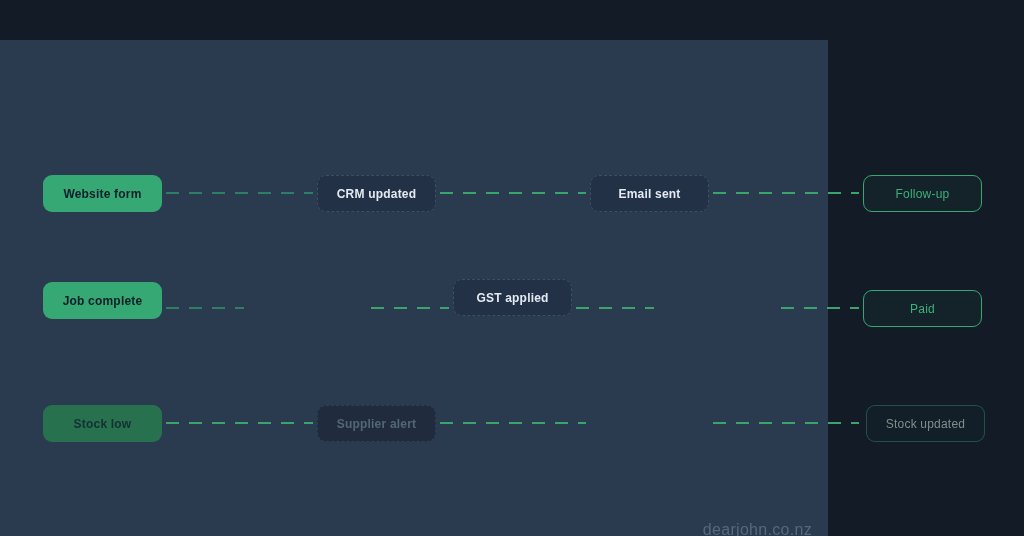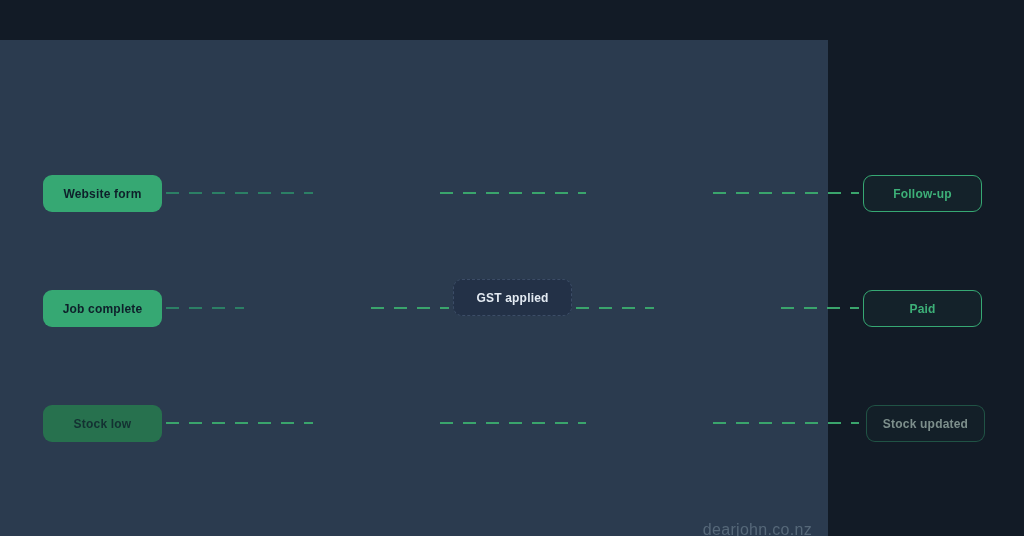--- a/index.html
+++ b/index.html
@@ -47,21 +47,21 @@
   }
   .node.step.muted {
     background: #202c3d;
     border: 1px dashed rgba(125,150,185,.18);
     color: #54657a;
   }
   .node.outcome {
     background: rgba(58,168,120,.05);
     border: 1px solid #36a873;
     color: #3db078;
-    font-weight: 700;
+    font-weight: 400;
   }
   .node.outcome.muted {
     border: 1px solid rgba(54,168,115,.38);
     color: #7d8f8c;
     background: rgba(58,168,120,.03);
   }
   .connector {
     position: absolute;
     height: 2px;
     background-image: repeating-linear-gradient(90deg,
@@ -85,34 +85,37 @@
     background: #36a873;
   }
 </style>
 </head>
 <body>
 
 <div class="canvas">
 
   <div class="node trigger" style="left:43px; top:135px;">Website form</div>
   <div class="connector dim" style="left:166px; top:152px; width:147px;"></div>
+  <div class="node step" style="left:317px; top:135px;">CRM updated</div>
   <div class="connector" style="left:440px; top:152px; width:146px;"></div>
+  <div class="node step" style="left:590px; top:135px;">Email sent</div>
   <div class="connector" style="left:713px; top:152px; width:146px;"></div>
   <div class="node outcome" style="left:863px; top:135px;">Follow-up</div>
 
-  <div class="node trigger" style="left:43px; top:250px;">Job complete</div>
+  <div class="node trigger" style="left:43px; top:242px;">Job complete</div>
   <div class="connector dim" style="left:166px; top:267px; width:78px;"></div>
   <div class="connector" style="left:371px; top:267px; width:78px;"></div>
   <div class="node step" style="left:453px; top:239px;">GST applied</div>
   <div class="connector" style="left:576px; top:267px; width:78px;"></div>
   <div class="connector" style="left:781px; top:267px; width:78px;"></div>
   <div class="node outcome" style="left:863px; top:250px;">Paid</div>
 
   <div class="node trigger muted" style="left:43px; top:365px;">Stock low</div>
   <div class="connector" style="left:166px; top:382px; width:147px;"></div>
+  <div class="node step muted" style="left:317px; top:365px;">Supplier alert</div>
   <div class="connector" style="left:440px; top:382px; width:146px;"></div>
   <div class="connector" style="left:713px; top:382px; width:146px;"></div>
   <div class="node outcome muted" style="left:866px; top:365px;">Stock updated</div>
 
   <div class="watermark">dearjohn.co.nz</div>
 
   <div class="accent-bar"></div>
 
 </div>
 

